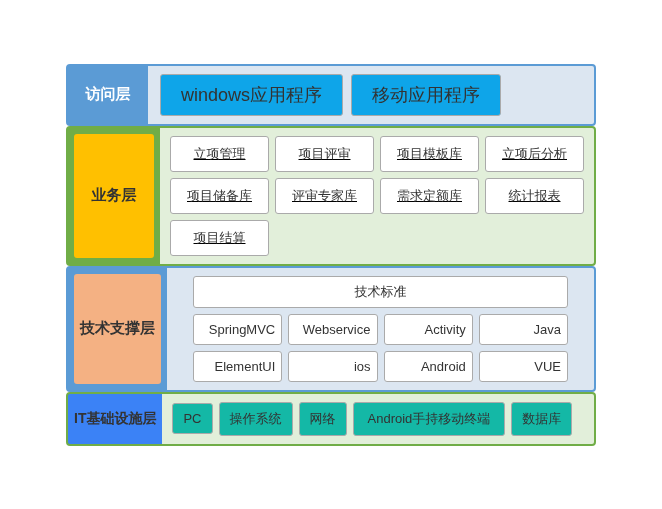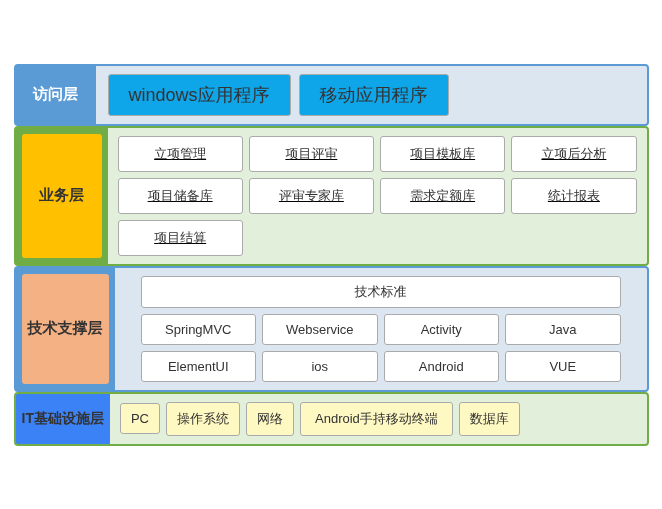--- a/index.html
+++ b/index.html
@@ -6,21 +6,21 @@
     body {
       font-family: "Microsoft YaHei", "PingFang SC", sans-serif;
       background: #fff;
       width: 662px;
       height: 509px;
       display: flex;
       align-items: center;
       justify-content: center;
     }
     .diagram {
-      width: 635px;
+      width: 530px;
       display: flex;
       flex-direction: column;
       gap: 0;
     }
 
     
     .layer-row {
       display: flex;
       align-items: stretch;
       border-radius: 4px;
@@ -132,21 +132,21 @@
       grid-template-columns: repeat(4, 1fr);
       gap: 6px;
     }
     .tech-item {
       background: white;
       border: 1px solid #aaa;
       border-radius: 3px;
       padding: 7px 6px;
       font-size: 13px;
       color: #333;
-      text-align: center;
+      text-align: right;
     }
 
     
     .infra-row {
       background: #70ad47;
       border: 2px solid #70ad47;
     }
     .infra-label {
       background: #3b82f6;
       color: #333;
@@ -155,21 +155,21 @@
     }
     .infra-content {
       display: flex;
       flex: 1;
       align-items: center;
       gap: 6px;
       padding: 8px 10px;
       background: #e2efda;
     }
     .infra-item {
-      background: #fef9c3;
+      background: #14b8a6;
       border: 1px solid #aaa;
       border-radius: 3px;
       padding: 7px 10px;
       font-size: 13px;
       color: #333;
       white-space: nowrap;
     }
     .infra-item.wide {
       padding: 7px 14px;
     }

